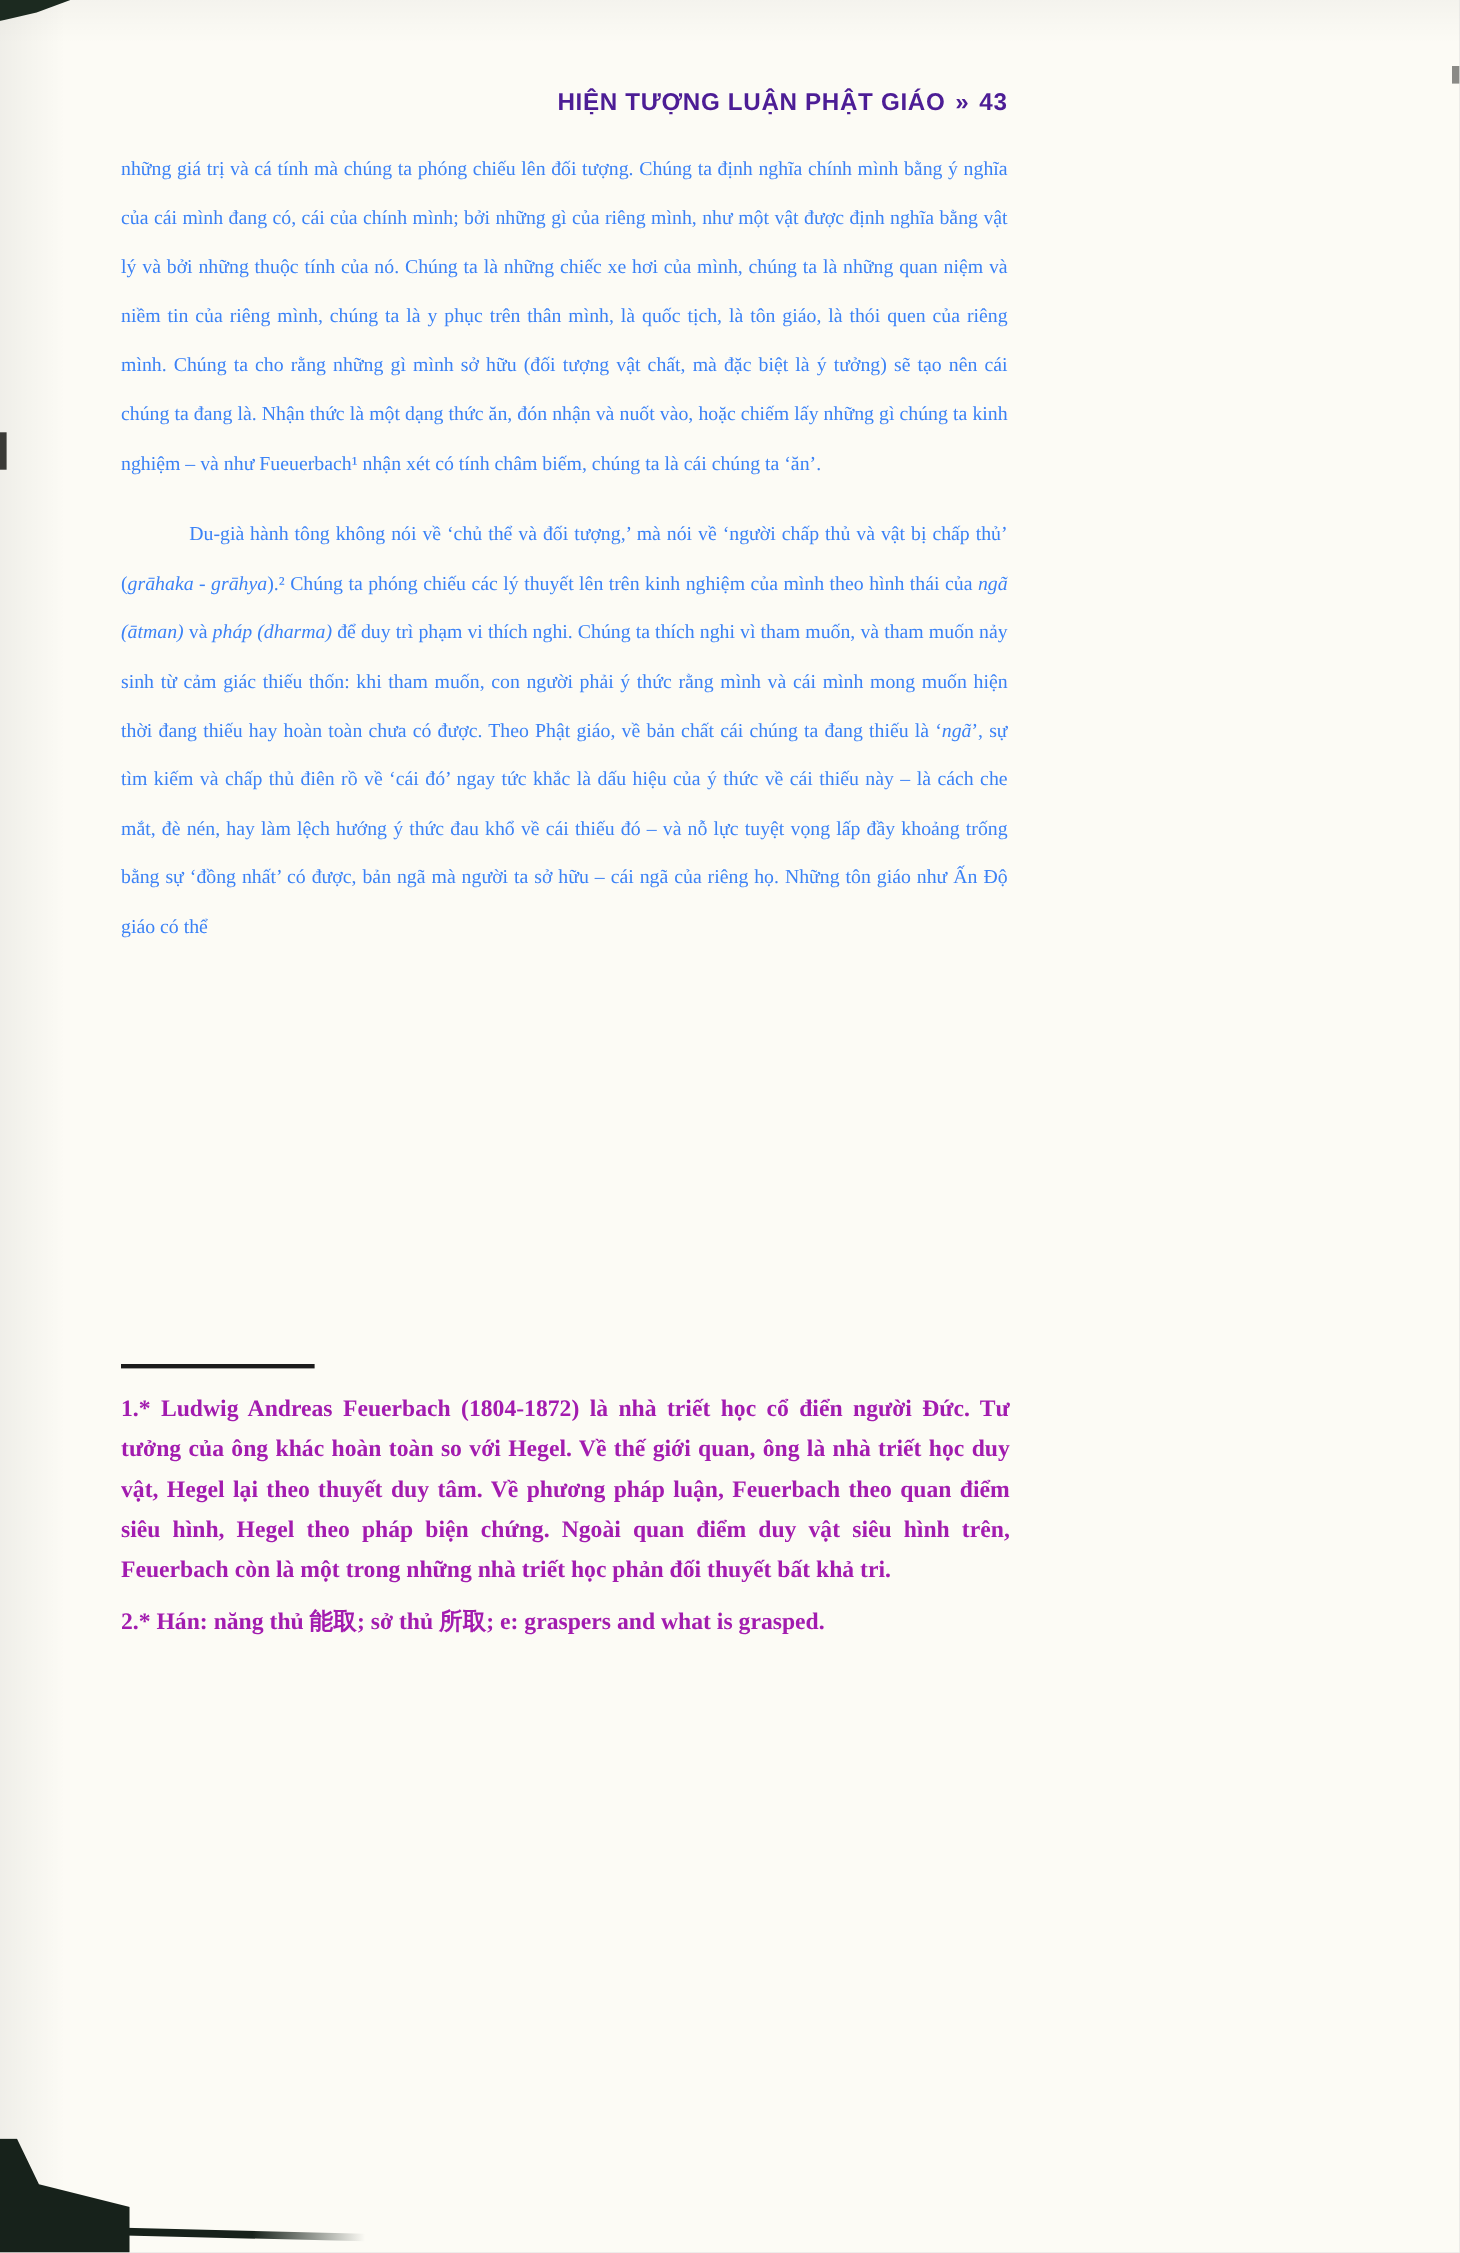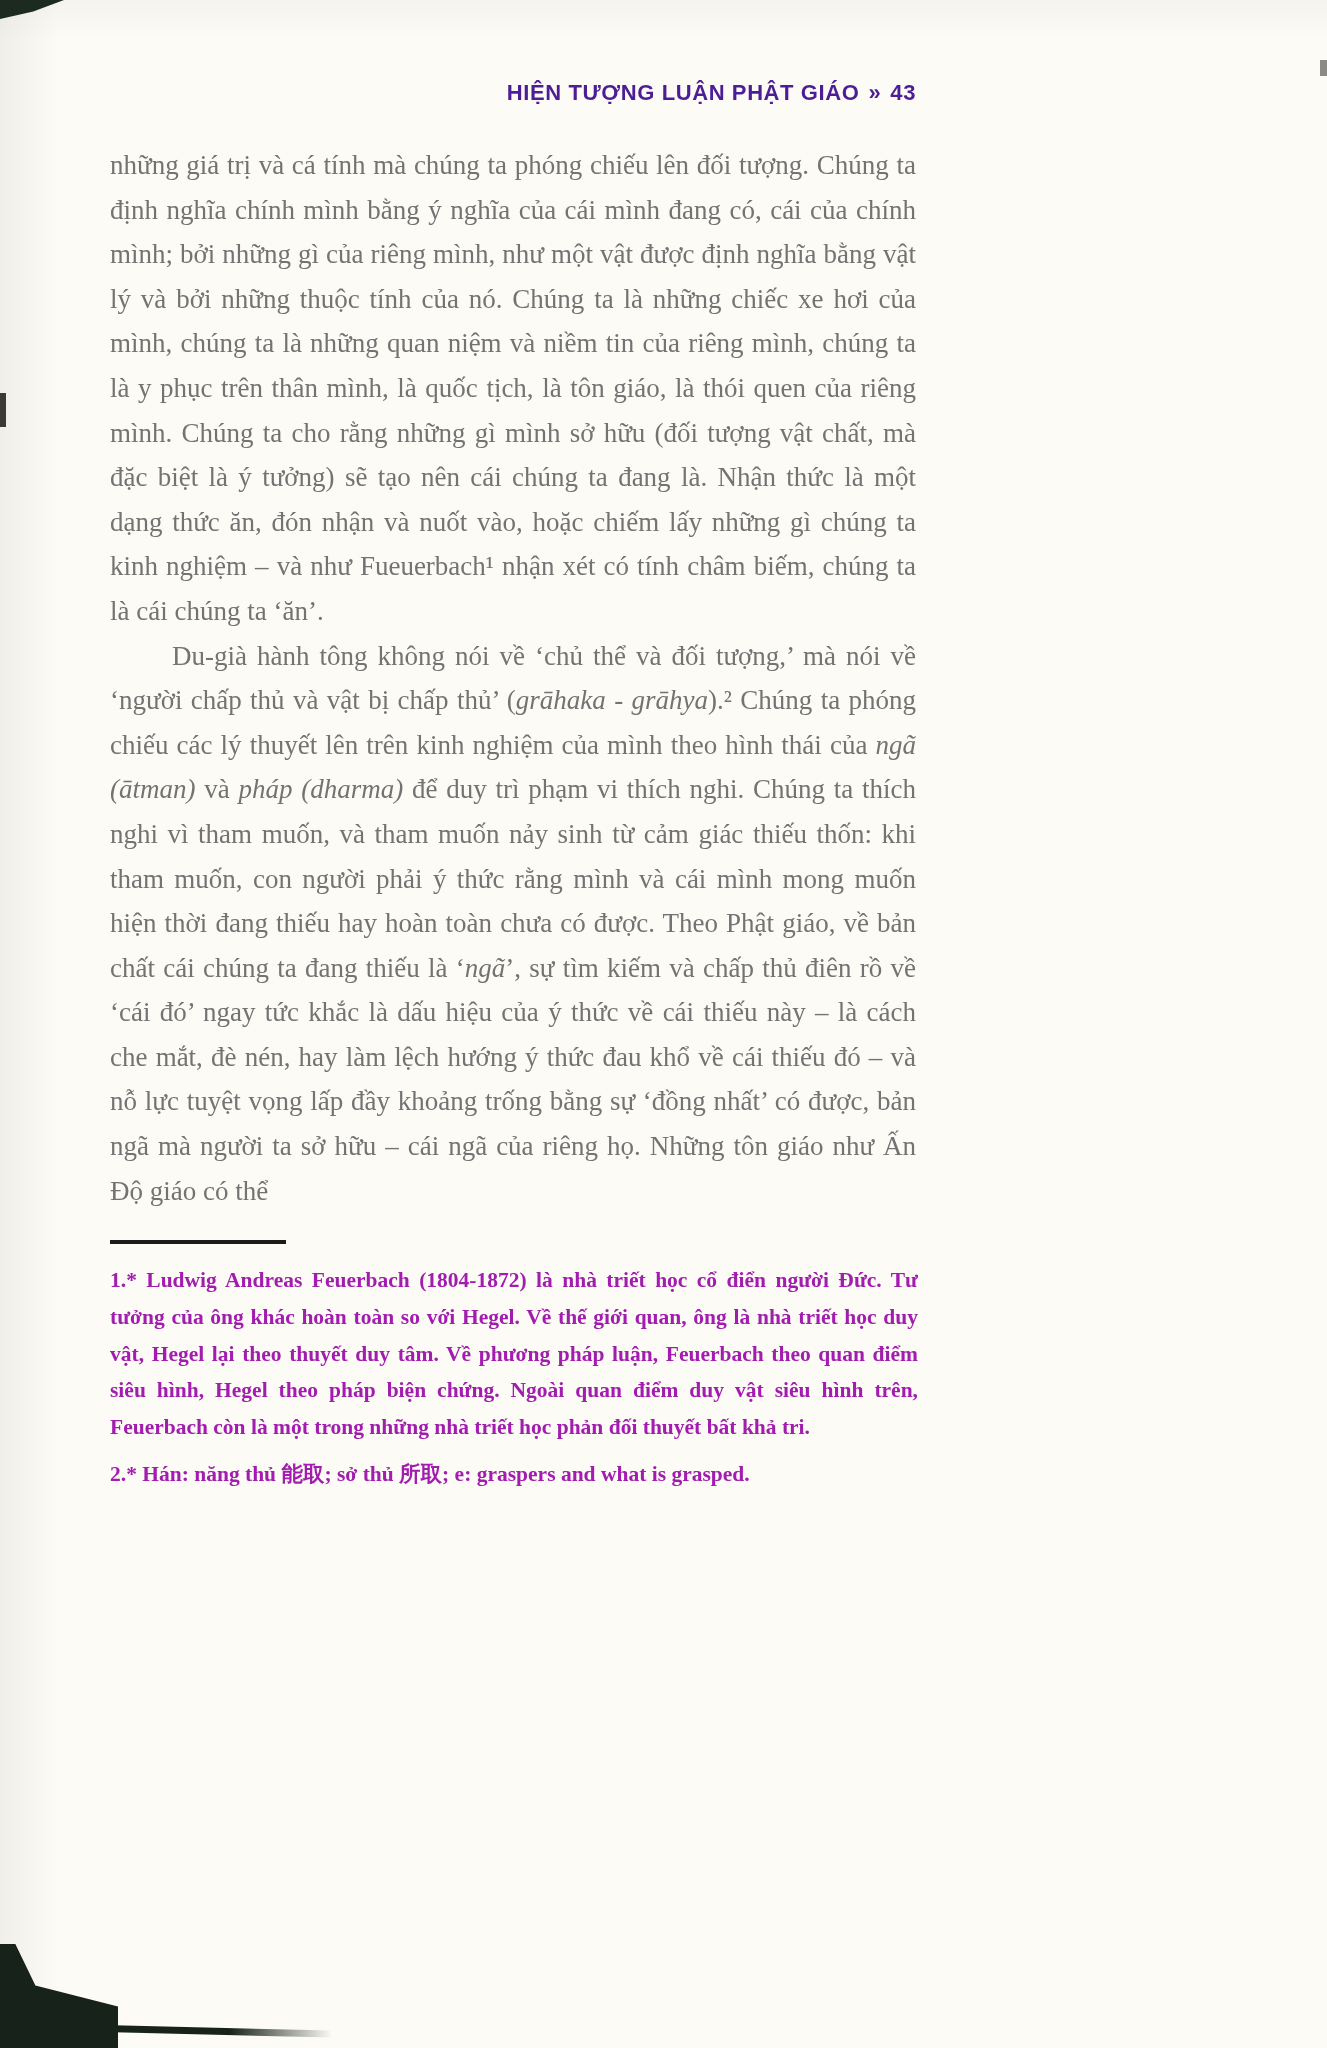--- a/index.html
+++ b/index.html
@@ -33,30 +33,30 @@
     font-family: "Liberation Sans", sans-serif;
     font-weight: bold;
     font-size: 22px;
     letter-spacing: 0.6px;
     color: #4c1d95;
     white-space: nowrap;
   }
   .page-header .sep { margin: 0 9px; }
   .body-text {
     position: absolute;
-    top: 143px;
+    top: 131px;
     left: 110px;
     width: 806px;
-    font-size: 27px;
+    font-size: 18px;
     line-height: 44.6px;
     text-align: justify;
-    color: #737373;
+    color: #3b82f6;
   }
   .para { text-align: justify; }
-  .para.indent { text-indent: 62px; }
+  .para.indent { text-indent: 62px; margin-top: 20px; }
   .footnote-rule {
     position: absolute;
     top: 1240px;
     left: 110px;
     width: 176px;
     height: 4px;
     background: #1b1b1b;
   }
   .footnotes {
     position: absolute;

